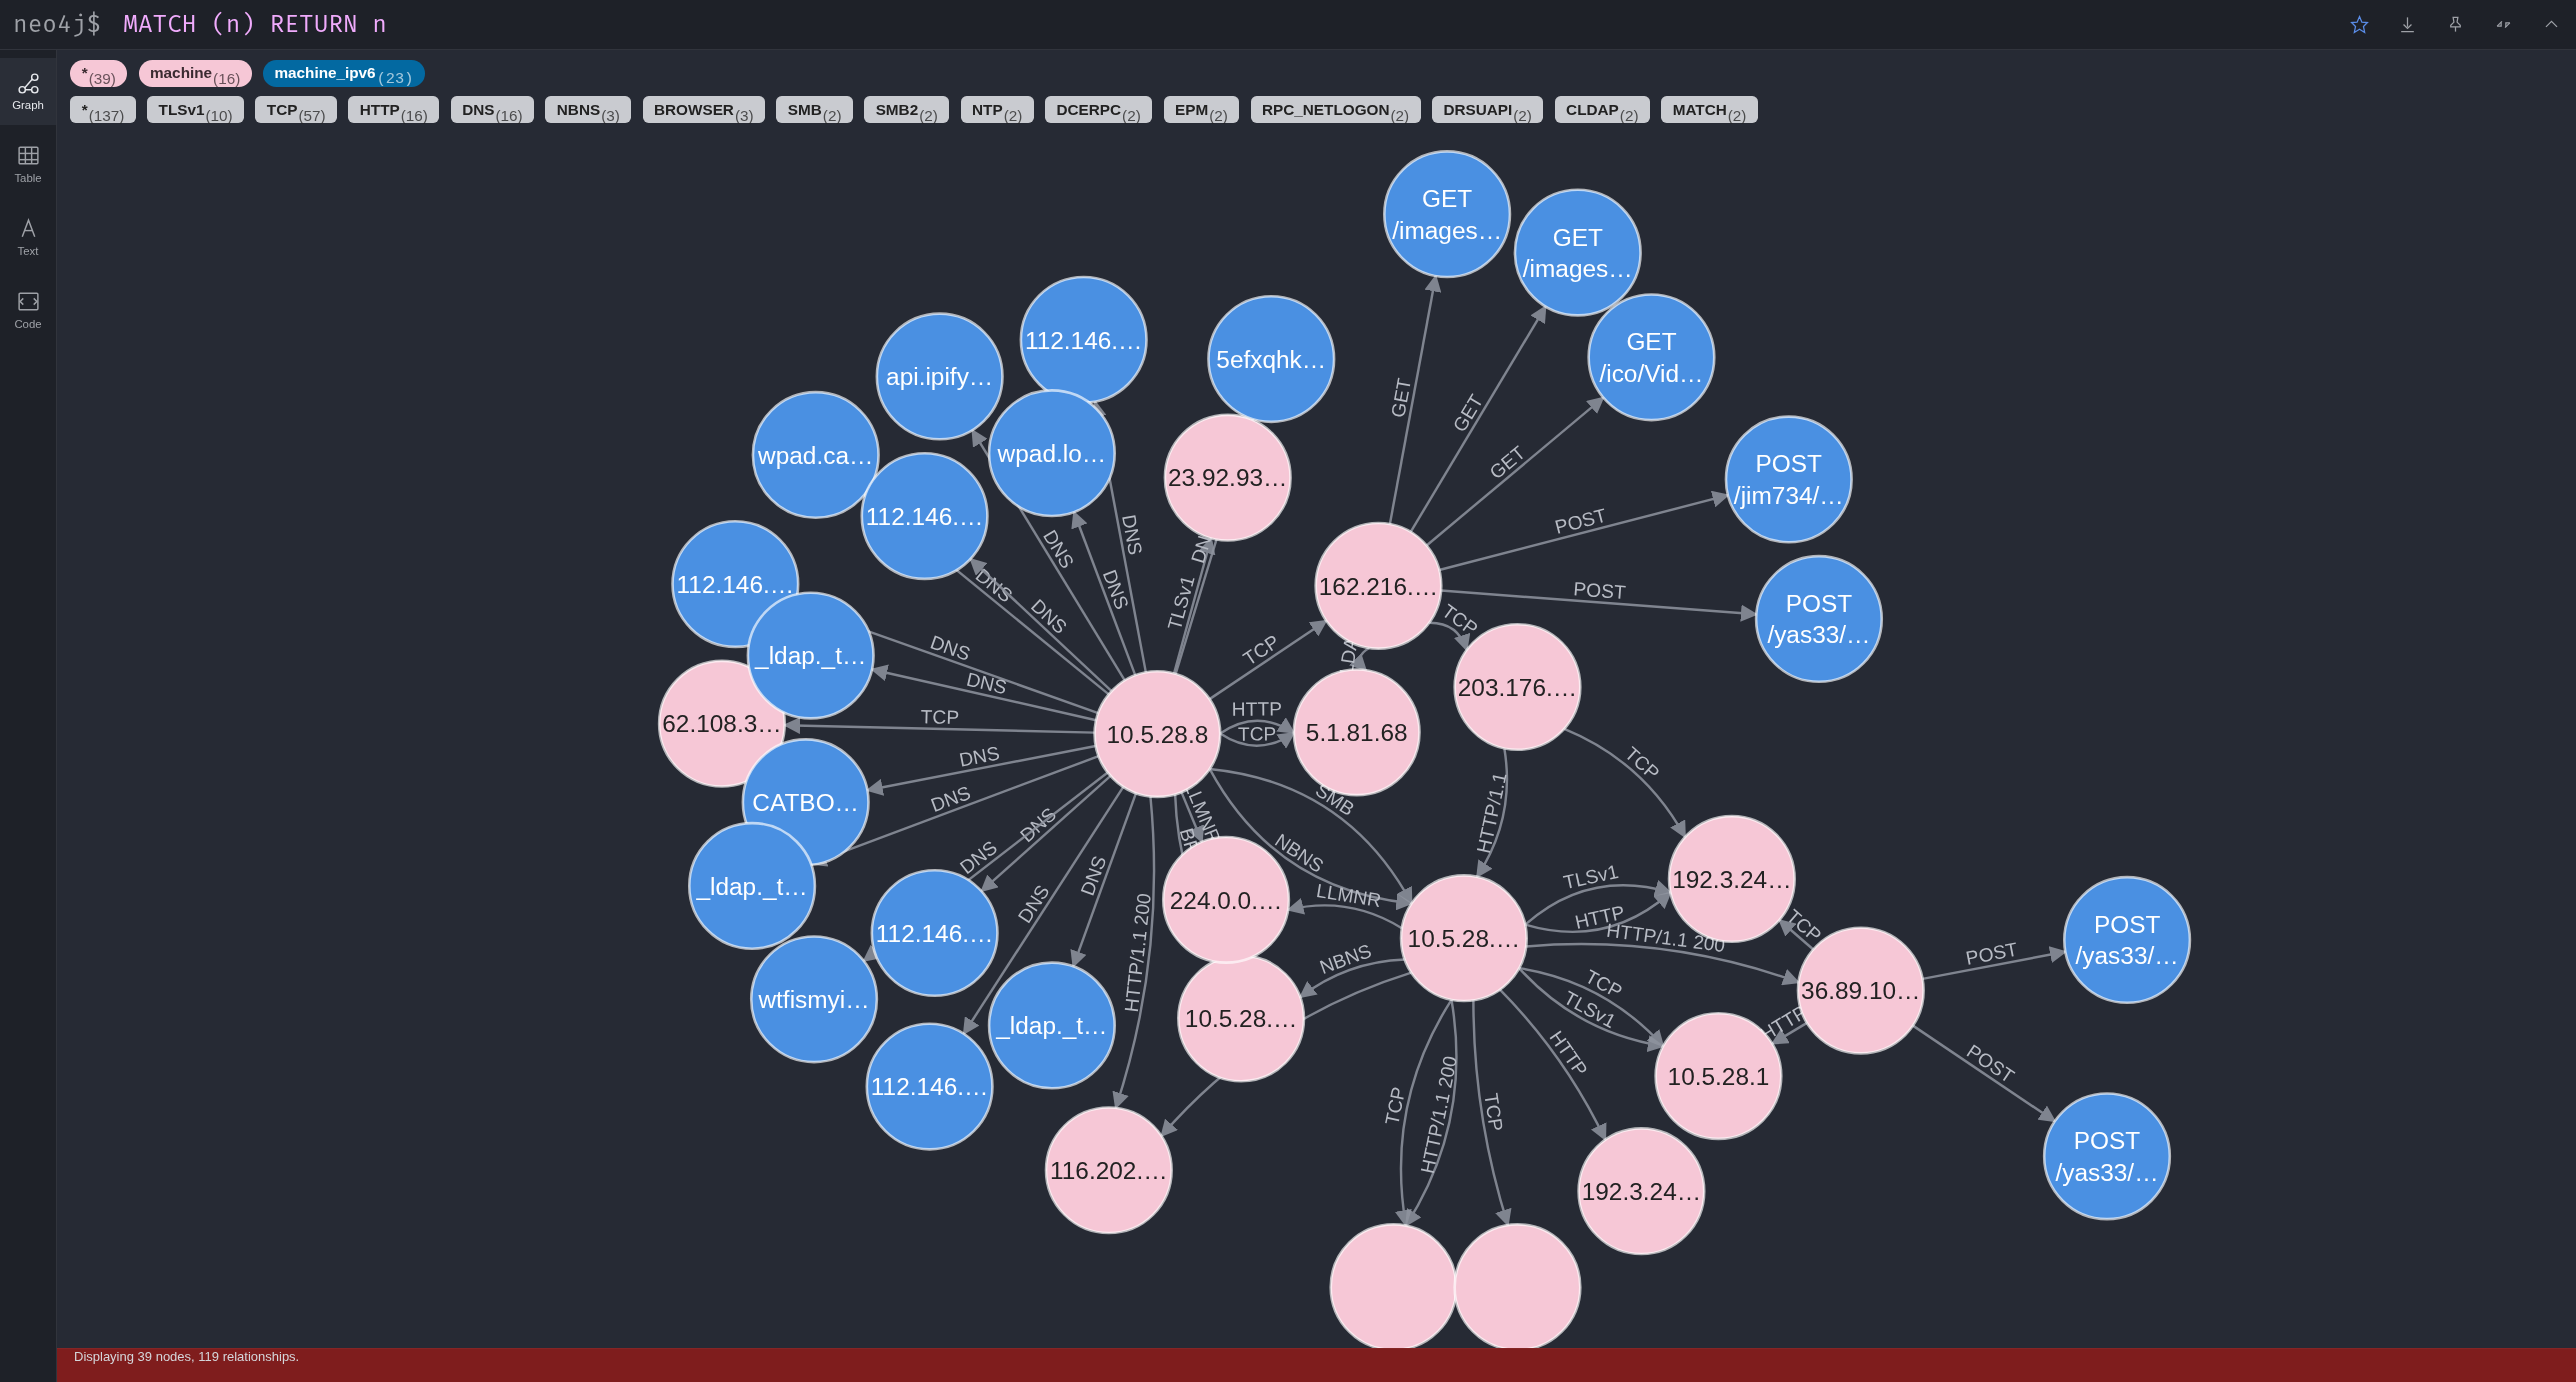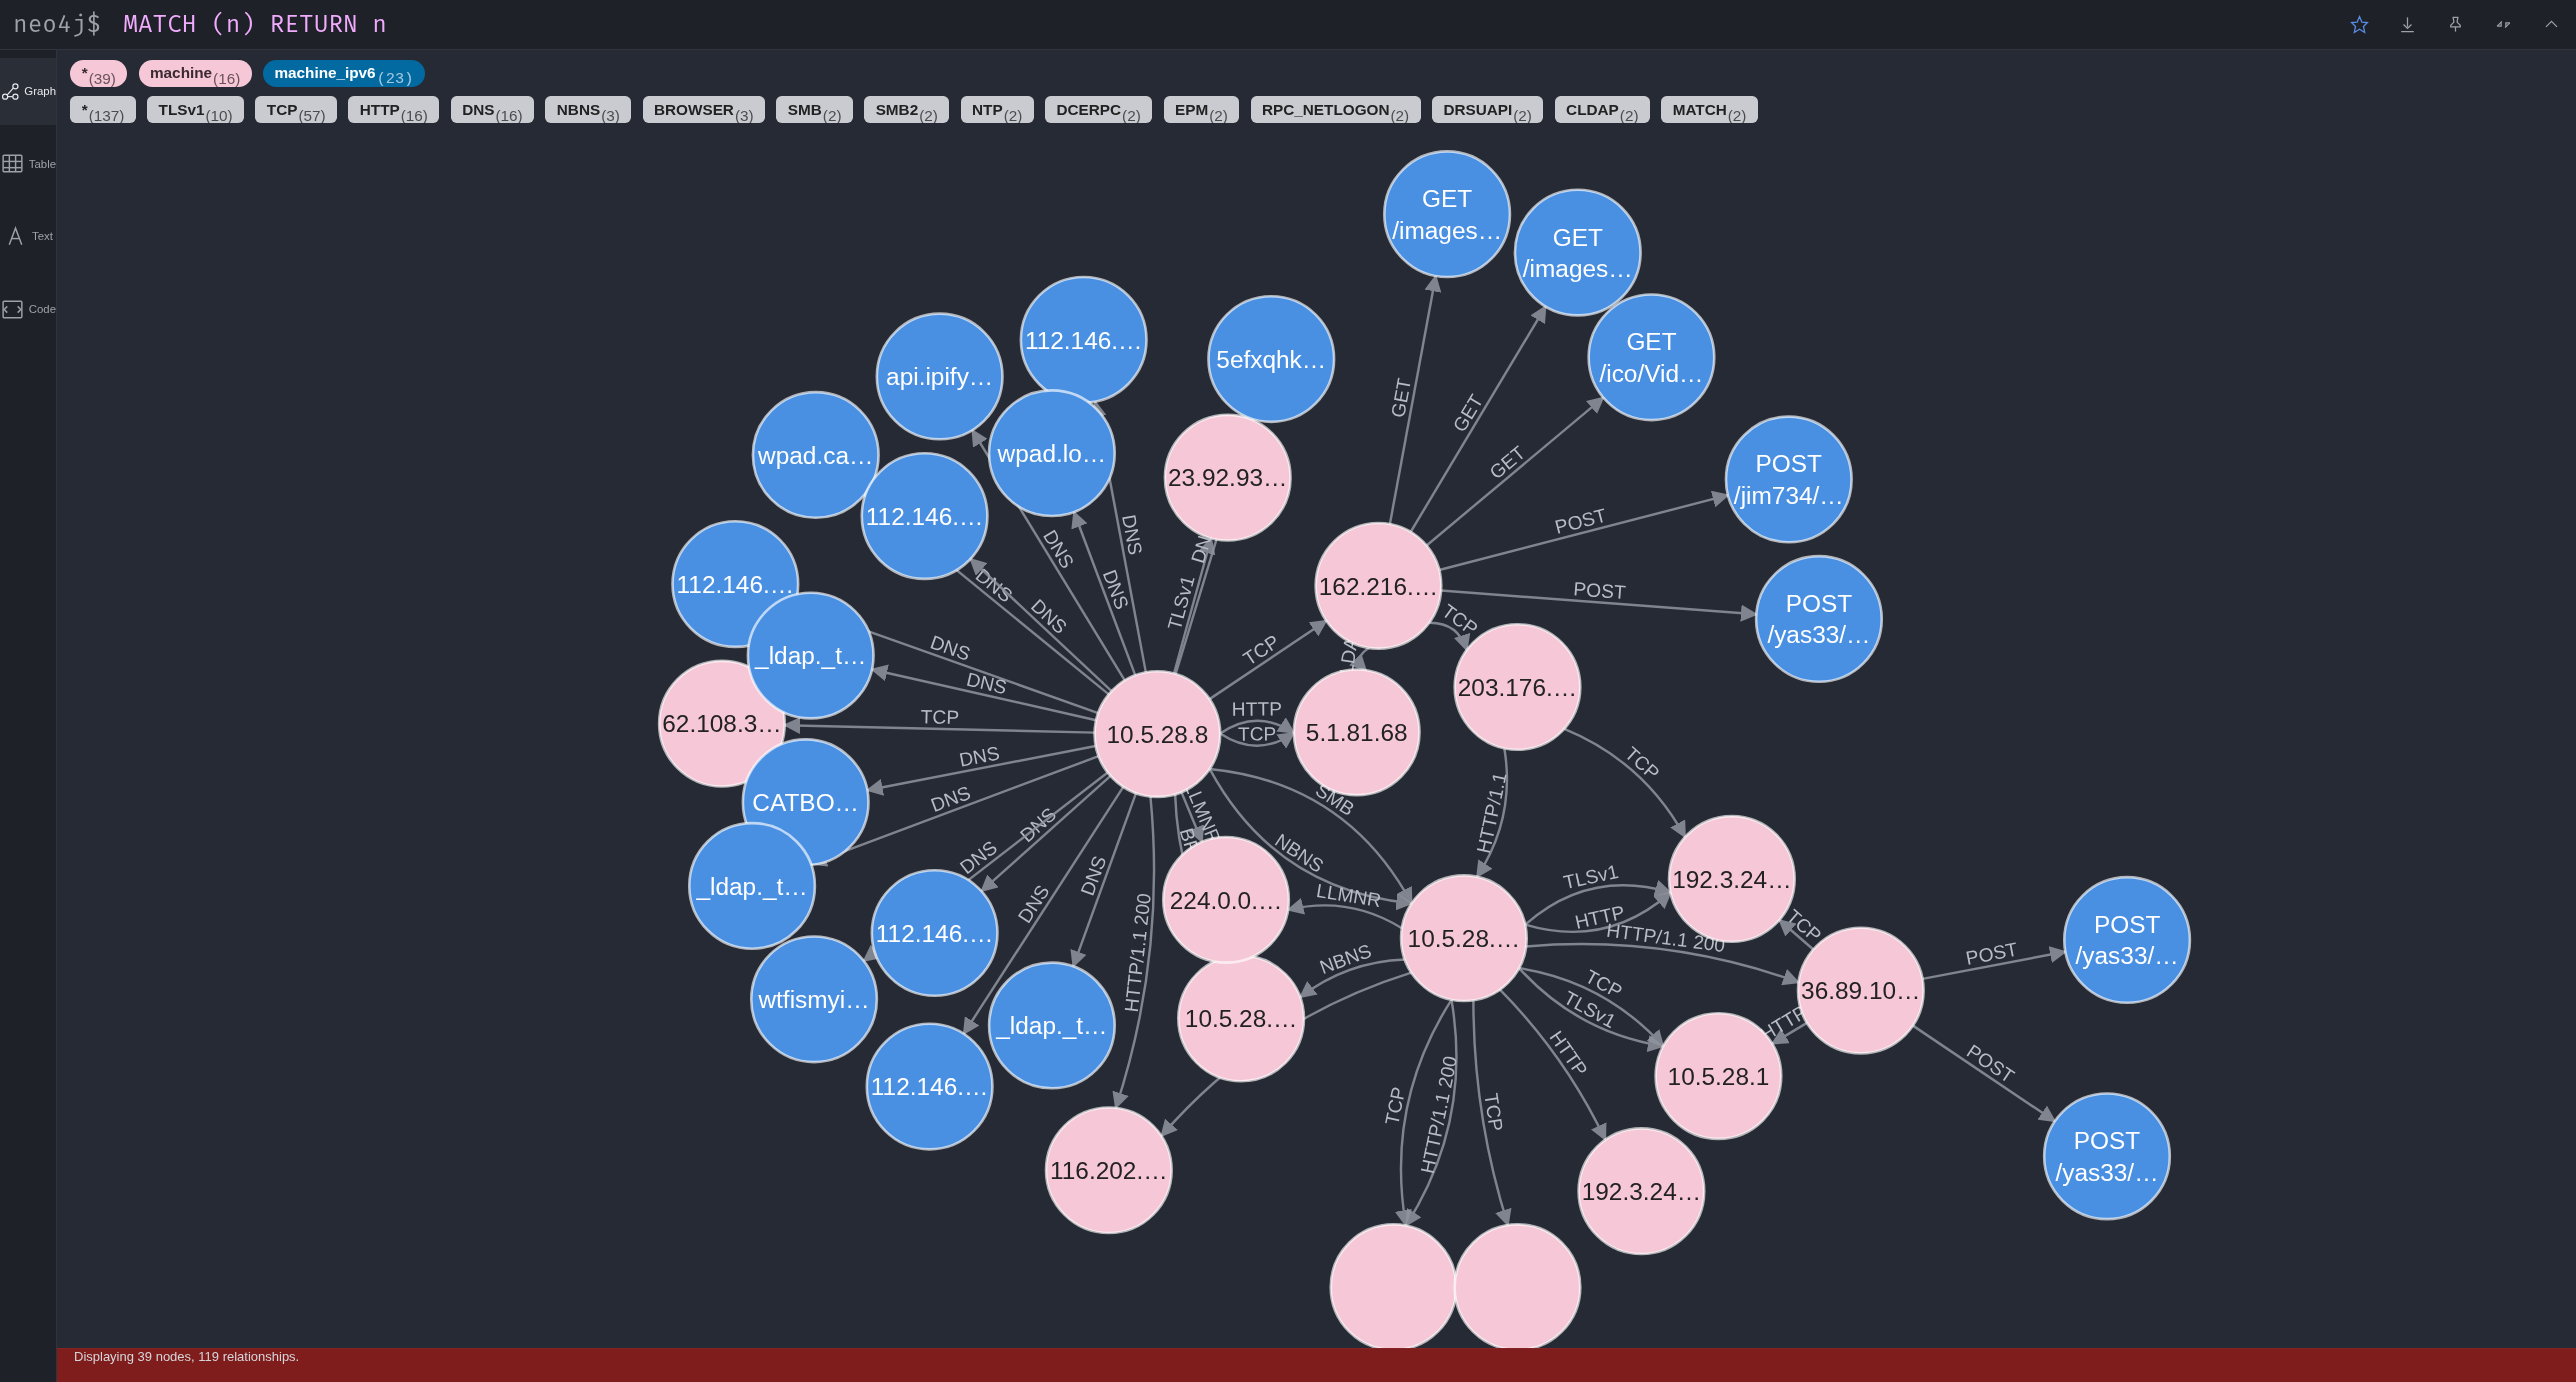--- a/index.html
+++ b/index.html
@@ -36,21 +36,21 @@
     display: flex;
     flex-direction: column;
     align-items: center;
     padding-top: 7.6px;
     gap: 5.7px;
   }
   .side-item {
     width: 100%;
     height: 67px;
     display: flex;
-    flex-direction: row;
+    flex-direction: column;
     align-items: center;
     justify-content: center;
     gap: 3.8px;
     cursor: pointer;
     color: #9ea1a7;
   }
   .side-item.active { background: #2a2e37; color: #e6e8ec; }
   .side-item svg { width: 25px; height: 25px; stroke: currentColor; fill: none; stroke-width: 1.4; }
   .side-item .lbl { font-size: 11.4px; }
 

